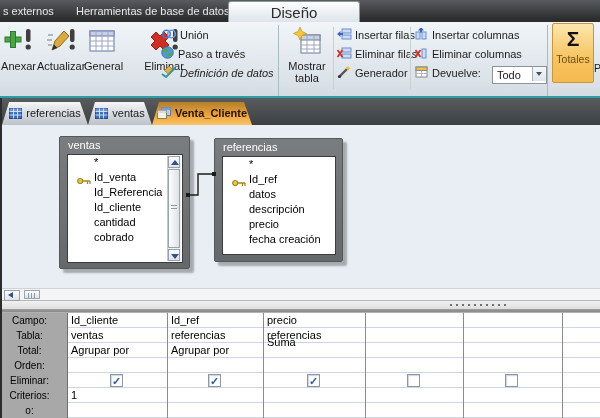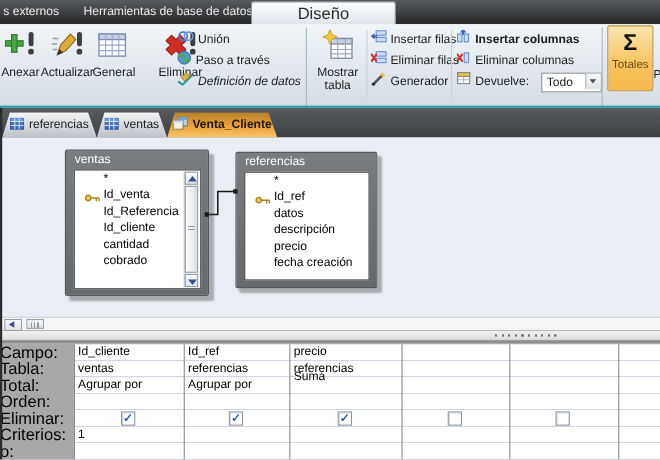--- a/index.html
+++ b/index.html
@@ -88,21 +88,21 @@
     background:linear-gradient(180deg,#f1f1f1,#dddddd);border-bottom:1px solid #9c9c9c;box-sizing:border-box;}
   .splitdots{position:absolute;left:450px;top:3px;width:56px;height:2px;
     background:repeating-linear-gradient(90deg,#6f6f6f 0 2px,transparent 2px 6px);}
 
   
   .grid{left:0;top:310px;width:600px;height:108px;background:#b2b2b2;}
   .gridtop{position:absolute;left:0;top:0;width:600px;height:2px;background:#8f8f8f;}
   .gcells{position:absolute;left:67px;top:3px;width:533px;height:105px;
     background:repeating-linear-gradient(180deg,#ffffff 0 14px,#ccd7e3 14px 15px);}
   .glabels{position:absolute;left:0;top:3px;width:67px;height:105px;background:#a8a8a8;}
-  .glabel{height:15px;line-height:15px;font-size:15px;color:#000;text-align:left;padding-right:8px;}
+  .glabel{height:15px;line-height:15px;font-size:10px;color:#000;text-align:center;padding-right:8px;}
   .vline{position:absolute;top:0;width:1px;height:105px;background:#8a8a8a;}
   .gtext{position:absolute;height:15px;line-height:15px;font-size:11px;color:#000;white-space:nowrap;}
   .chk{position:absolute;width:13px;height:13px;box-sizing:border-box;background:#fff;
     border:1px solid #8d97a3;box-shadow:inset 1px 1px 1px rgba(120,130,140,.35);
     text-align:center;}
   .chk span{display:block;font-size:11px;line-height:12px;font-weight:bold;color:#2a5db0;}
 
   .leftedge{left:0;top:98px;width:2px;height:320px;background:#2c2c2c;}
 </style>
 </head>
@@ -230,21 +230,21 @@
         <svg width="15" height="13" viewBox="0 0 15 13">
           <path d="M3 11 L11 3" stroke="#555" stroke-width="2.4"></path>
           <circle cx="2.5" cy="11.5" r="1.6" fill="#333"></circle>
           <path d="M11 0.5 l0.9 1.9 1.9 0.9 -1.9 0.9 -0.9 1.9 -0.9-1.9 -1.9-0.9 1.9-0.9 z" fill="#f0c030"></path>
         </svg>
       </span><span>Generador</span>
     </div>
 
     <div class="abs gsep-light" style="left:410px;top:5px;height:62px;"></div>
 
-    <div class="abs smallbtn" style="left:415px;top:5px;font-weight:bold;">
+    <div class="abs smallbtn" style="left:415px;top:5px;">
       <span class="sicon">
         <svg width="14" height="12" viewBox="0 0 14 12">
           <rect x="1" y="4" width="4" height="7" fill="#cddcf4" stroke="#6a8fd0" stroke-width="1"></rect>
           <rect x="7" y="4" width="4" height="7" fill="#cddcf4" stroke="#6a8fd0" stroke-width="1"></rect>
           <path d="M6 0 l3 3.5 h-2 v2 h-2 v-2 h-2 z" fill="#3a66b8" transform="translate(0,-1)"></path>
         </svg>
       </span><span>Insertar columnas</span>
     </div>
     <div class="abs smallbtn" style="left:415px;top:24px;">
       <span class="sicon">

